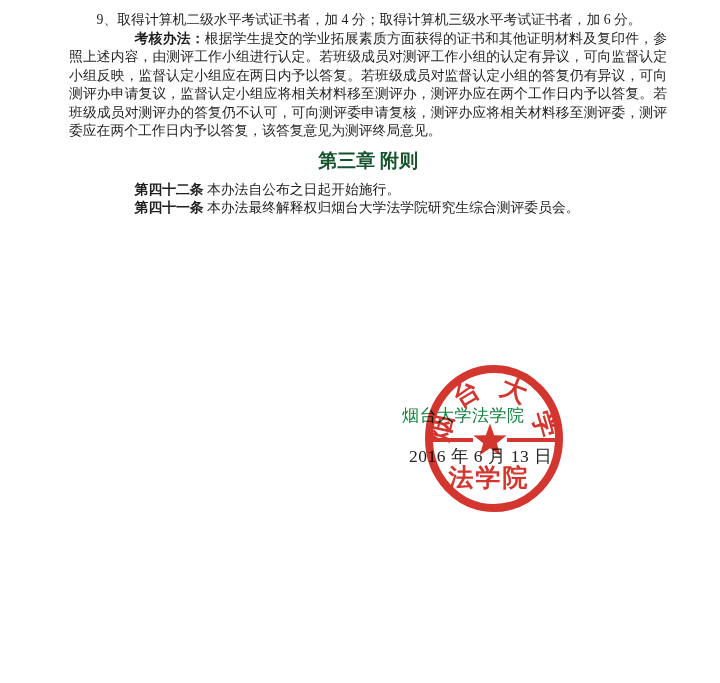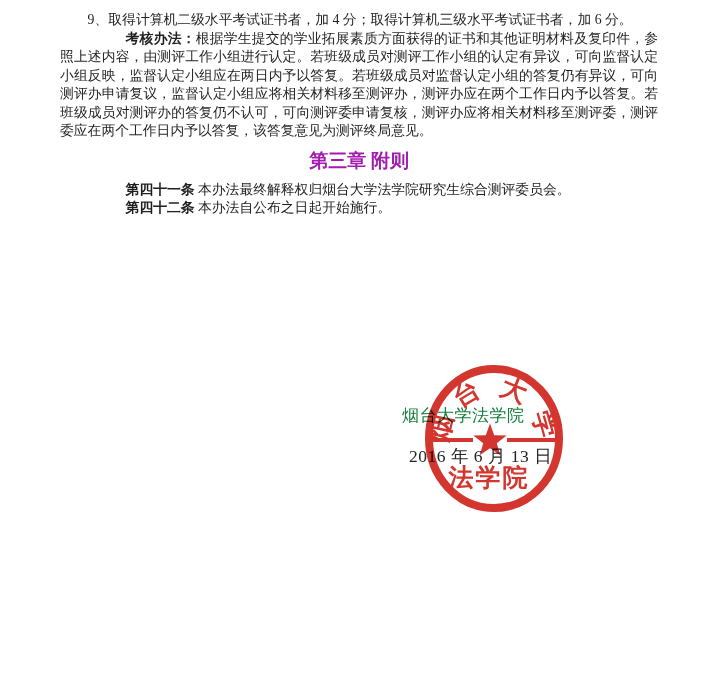--- a/index.html
+++ b/index.html
@@ -7,37 +7,37 @@
     position:relative;
     width:720px; height:683px;
     margin:0 auto;
     background:#ffffff;
     font-family:"Liberation Serif","DejaVu Serif",serif;
     color:#1e1e1e;
     overflow:hidden;
   }
   .content {
     position:absolute;
-    left:60px; top:11px;
+    left:69px; top:11px;
     width:598px;
     font-size:13.8px;
     line-height:18.5px;
     text-align:justify;
     text-justify:inter-ideograph;
   }
   .para { margin:0; }
   .para.indent { text-indent:2em; }
   .para.hang2 { padding-left:28px; text-indent:-14px; }
   .lead { font-weight:bold;margin-left:38px; }
   .chapter {
     font-size:19px;
     font-weight:bold;
     text-align:center;
     text-indent:0;
-    color:#a21caf;
+    color:#14532d;
     margin:7px 0 8px 0;
     line-height:25px;
   }
   .sig-org {
     position:absolute;
     left:402px; top:406px;
     font-size:17px;
     line-height:20px;
     color:#15803d;
     letter-spacing:0.5px;
@@ -76,22 +76,22 @@
 <body>
 
 <div class="page">
 
   <div class="content">
     <p class="para indent">9、取得计算机二级水平考试证书者，加 4 分；取得计算机三级水平考试证书者，加 6 分。</p>
     <p class="para indent"><span class="lead">考核办法：</span><span>根据学生提交的学业拓展素质方面获得的证书和其他证明材料及复印件，参照上述内容，由测评工作小组进行认定。若班级成员对测评工作小组的认定有异议，可向监督认定小组反映，监督认定小组应在两日内予以答复。若班级成员对监督认定小组的答复仍有异议，可向测评办申请复议，监督认定小组应将相关材料移至测评办，测评办应在两个工作日内予以答复。若班级成员对测评办的答复仍不认可，可向测评委申请复核，测评办应将相关材料移至测评委，测评委应在两个工作日内予以答复，该答复意见为测评终局意见。</span></p>
 
     <h2 class="chapter">第三章 附则</h2>
 
+    <p class="para indent"><span class="lead">第四十二条</span><span> 本办法自公布之日起开始施行。</span></p>
     <p class="para indent"><span class="lead">第四十一条</span><span> 本办法最终解释权归烟台大学法学院研究生综合测评委员会。</span></p>
-    <p class="para indent"><span class="lead">第四十二条</span><span> 本办法自公布之日起开始施行。</span></p>
   </div>
 
   <div class="sig-org">烟台大学法学院</div>
   <div class="sig-date">2016 年 6 月 13 日</div>
 
   <svg class="seal-svg" viewBox="0 0 720 683" xmlns="http://www.w3.org/2000/svg">
 
     <ellipse cx="494" cy="438.5" rx="65" ry="69.5" fill="none" stroke-width="8" stroke="#d0261e"></ellipse>
 
     <line x1="432" y1="440" x2="473" y2="440" stroke-width="4" stroke="#d0261e"></line>

